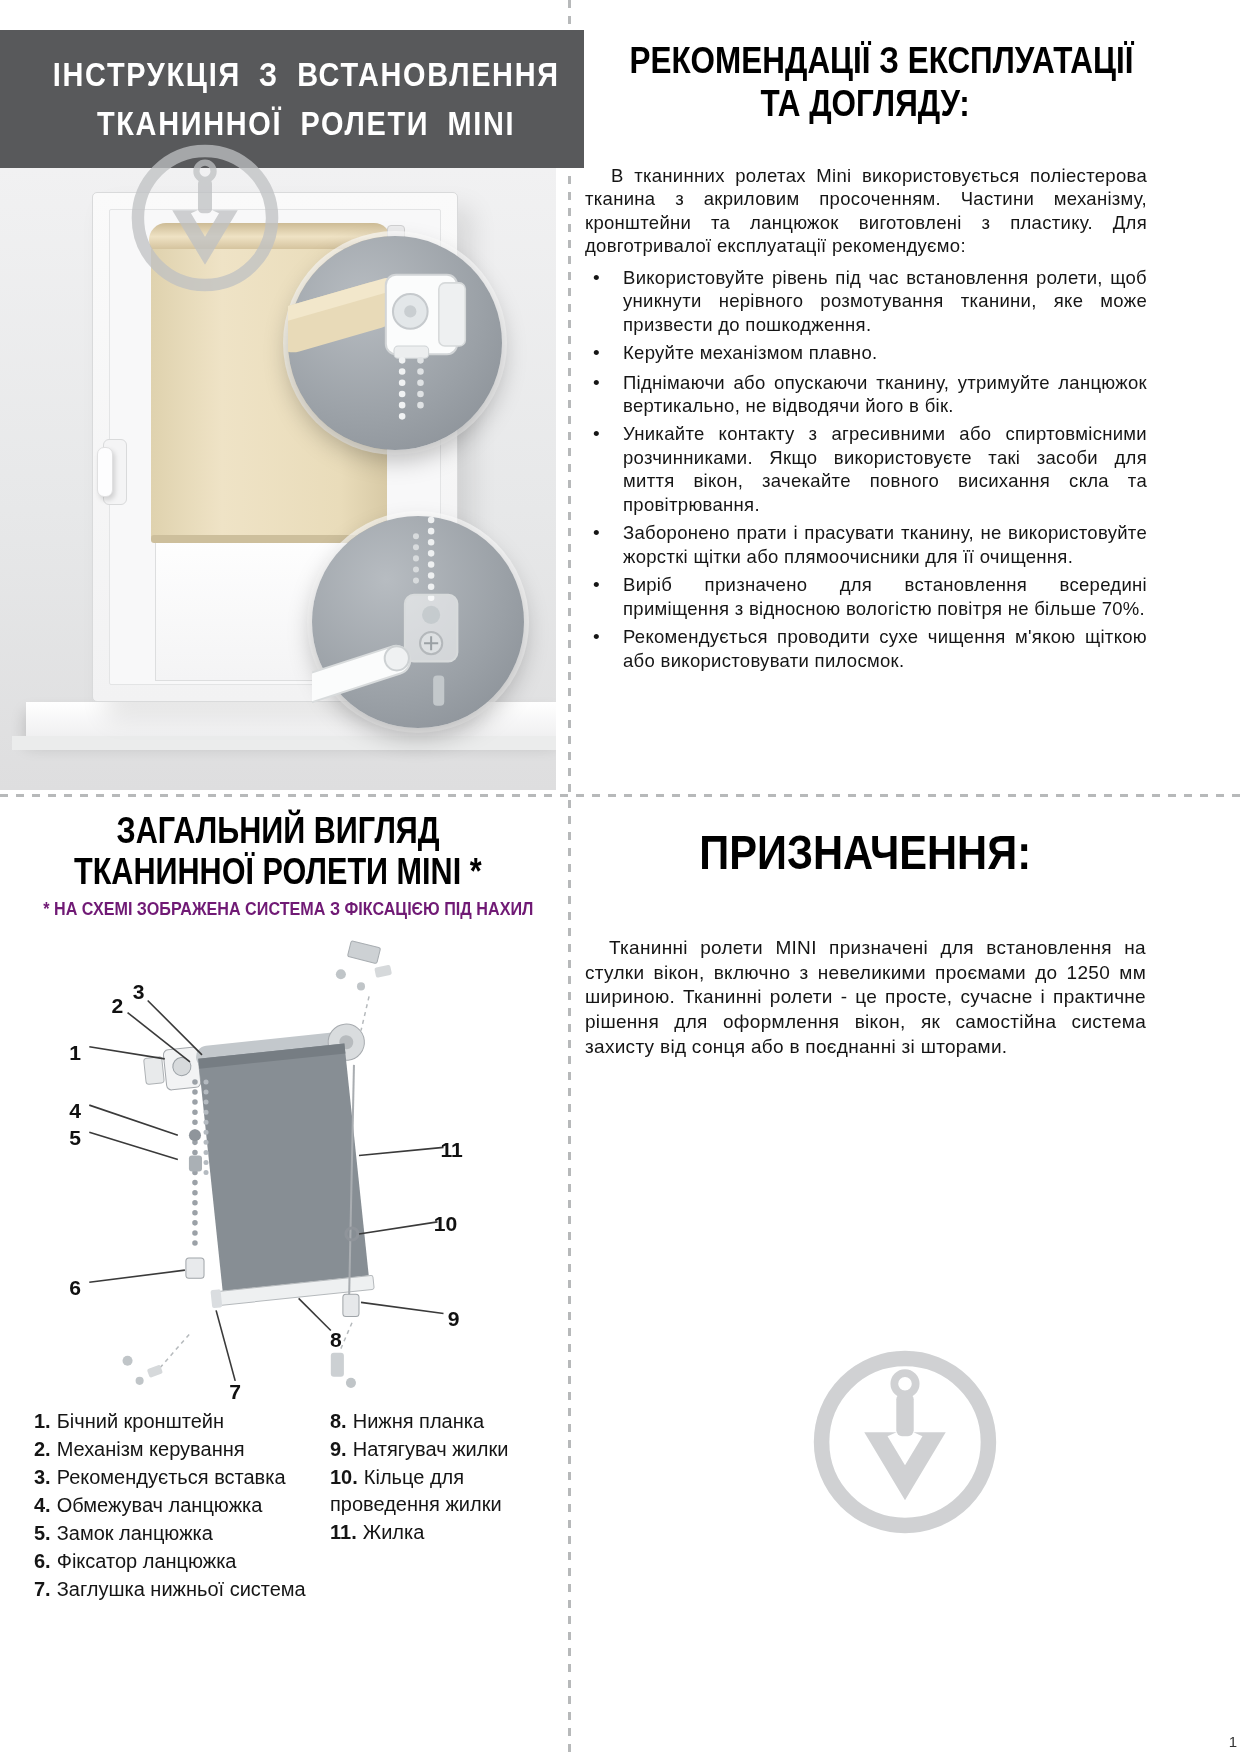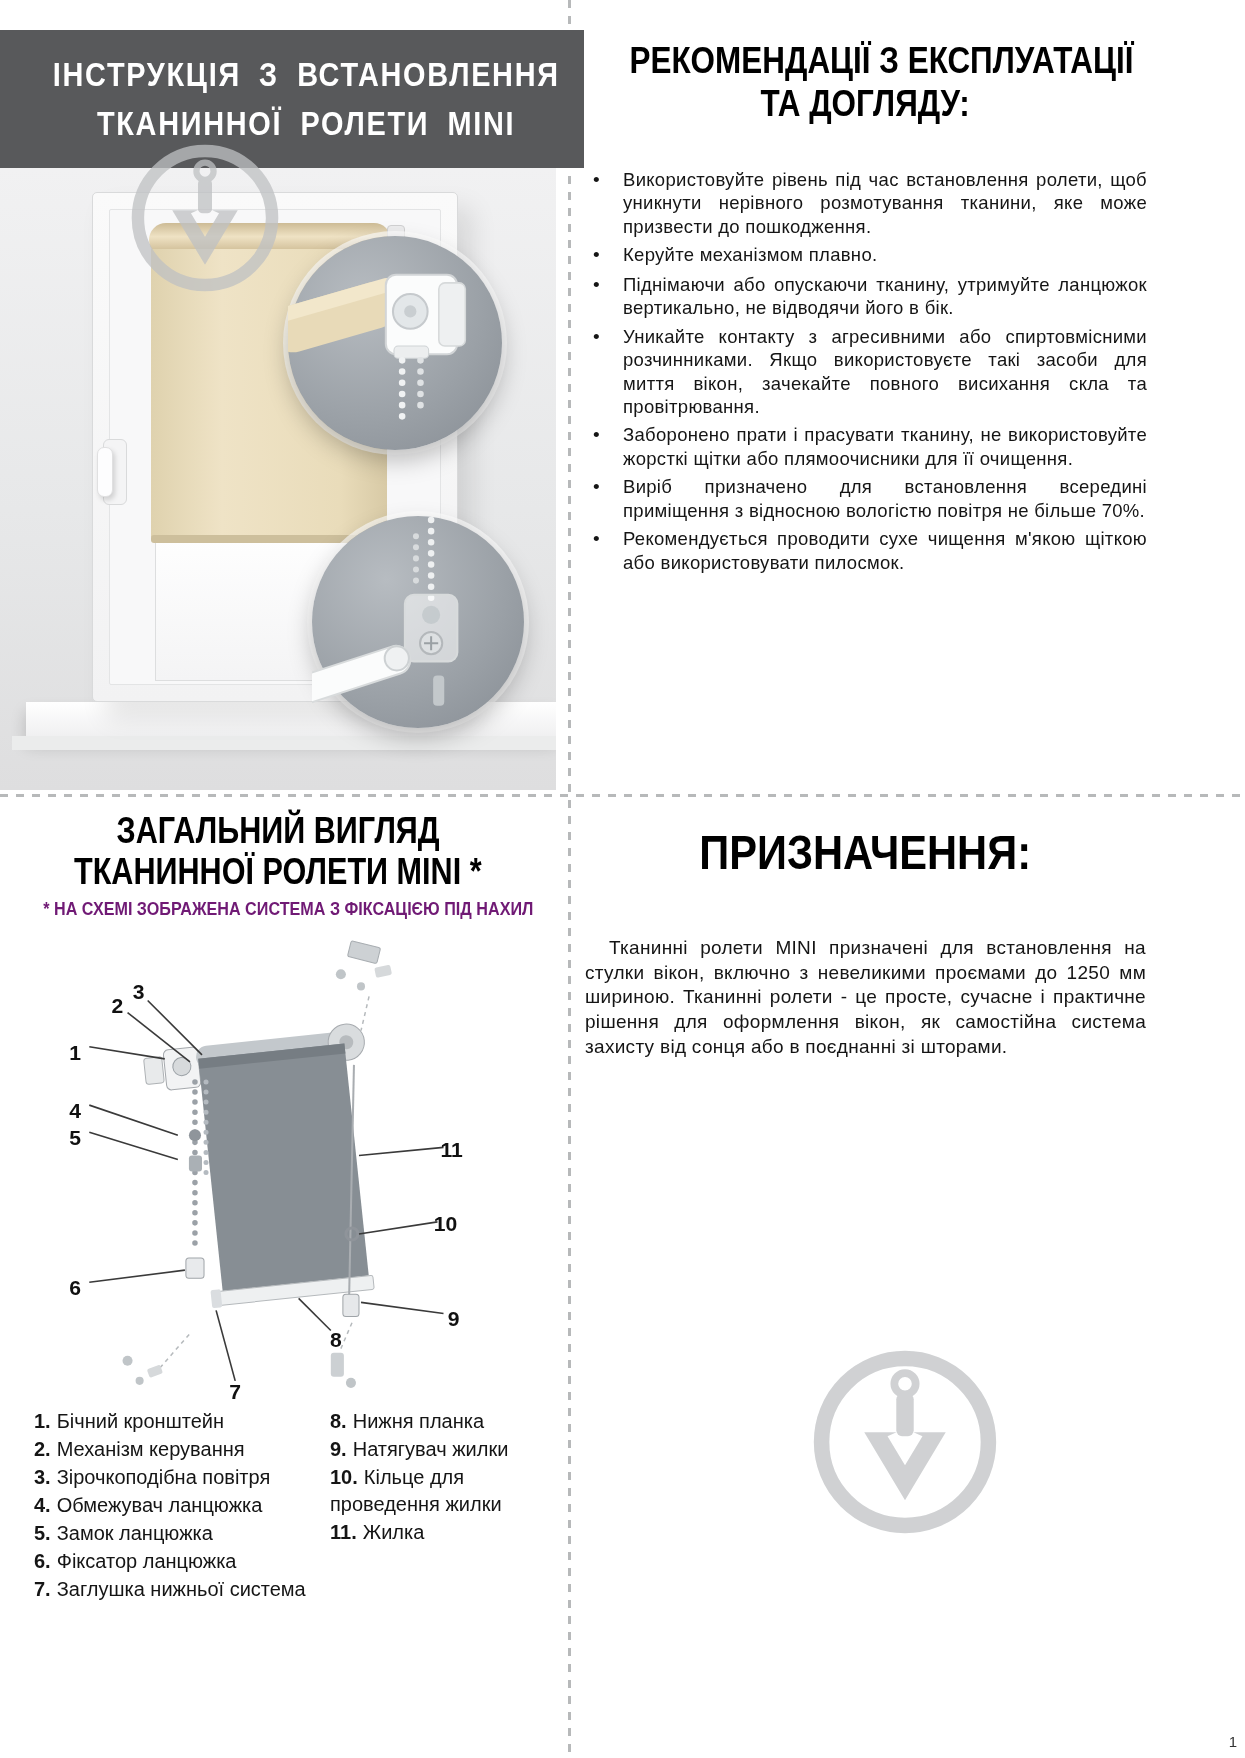--- a/index.html
+++ b/index.html
@@ -170,20 +170,21 @@
   <svg class="watermark wm-top" viewBox="0 0 100 100">
       <use href="#brandlogo"></use>
     </svg>
 
   <div class="tr-title">
     <span class="cond">РЕКОМЕНДАЦІЇ З ЕКСПЛУАТАЦІЇ</span><br>
     <span class="cond">ТА ДОГЛЯДУ:</span>
   </div>
 
   <div class="tr-body">
+    <p>В тканинних ролетах Mini використовується поліестерова тканина з акриловим просоченням. Частини механізму, кронштейни та ланцюжок виготовлені з пластику. Для довготривалої експлуатації рекомендуємо:</p>
     <ul class="bullets">
       <li>
           <span class="b-dot">•</span>
           <span class="b-text">Використовуйте рівень під час встановлення ролети, щоб уникнути нерівного розмотування тканини, яке може призвести до пошкодження.</span>
         </li>
       <li>
           <span class="b-dot">•</span>
           <span class="b-text">Керуйте механізмом плавно.</span>
         </li>
       <li>
@@ -295,21 +296,21 @@
         <text class="dnum" x="414" y="303">10</text>
         <text class="dnum" x="420" y="230">11</text>
       </g>
     </svg>
   </div>
 
   <div class="legend">
     <div class="legend-col left">
       <div class="legend-item"><span class="legend-num">1.</span><span>Бічний кронштейн</span></div>
       <div class="legend-item"><span class="legend-num">2.</span><span>Механізм керування</span></div>
-      <div class="legend-item"><span class="legend-num">3.</span><span>Зірочкоподібна повітря</span></div>
+      <div class="legend-item"><span class="legend-num">3.</span><span>Рекомендується вставка</span></div>
       <div class="legend-item"><span class="legend-num">4.</span><span>Обмежувач ланцюжка</span></div>
       <div class="legend-item"><span class="legend-num">5.</span><span>Замок ланцюжка</span></div>
       <div class="legend-item"><span class="legend-num">6.</span><span>Фіксатор ланцюжка</span></div>
       <div class="legend-item"><span class="legend-num">7.</span><span>Заглушка нижньої система</span></div>
     </div>
     <div class="legend-col right">
       <div class="legend-item"><span class="legend-num">8.</span><span>Нижня планка</span></div>
       <div class="legend-item"><span class="legend-num">9.</span><span>Натягувач жилки</span></div>
       <div class="legend-item"><span class="legend-num">10.</span><span>Кільце для проведення жилки</span></div>
       <div class="legend-item"><span class="legend-num">11.</span><span>Жилка</span></div>

